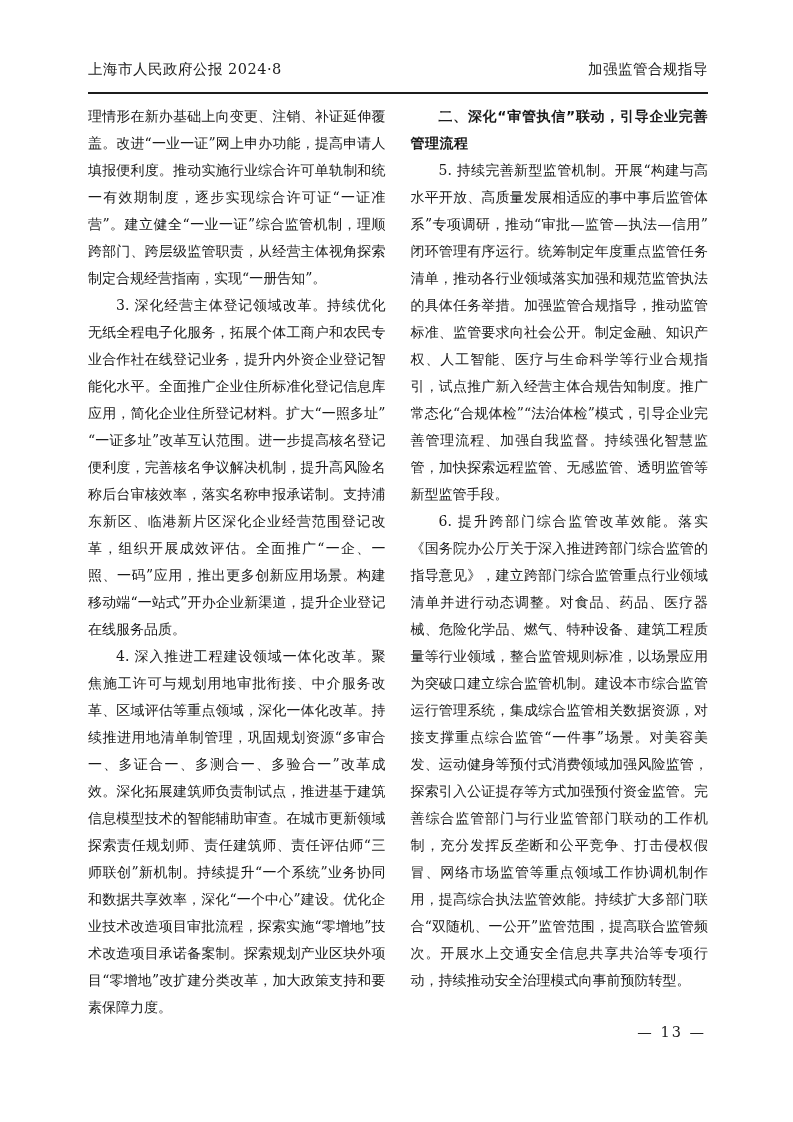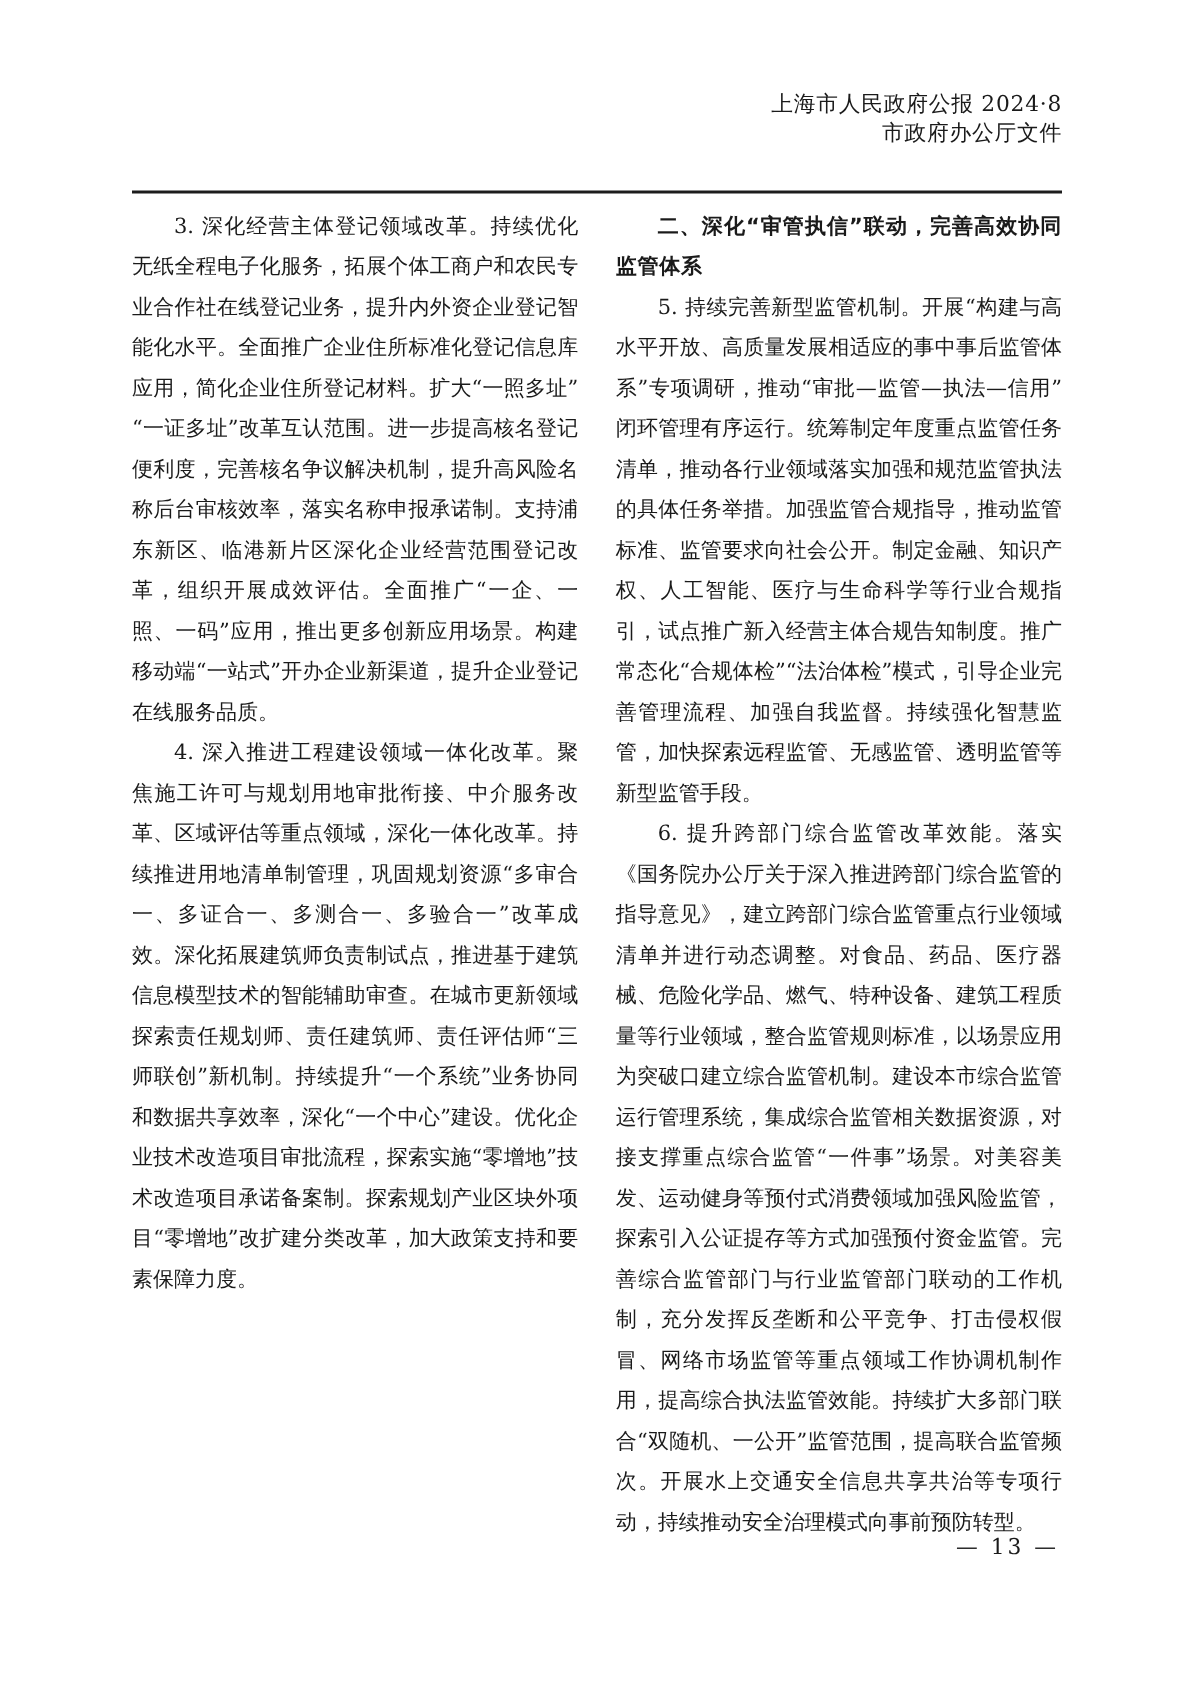--- a/index.html
+++ b/index.html
@@ -26,23 +26,22 @@
     left: 88px;
     top: 60px;
     width: 620px;
   }
   .page-header {
     display: flex;
     justify-content: space-between;
     align-items: flex-end;
     font-size: 14.5px;
     letter-spacing: 0.5px;
-    padding-bottom: 29px;
+    padding-bottom: 13px;
     border-bottom: 2px solid #1c1c1c;
-    flex-direction: column;
   }
   .columns {
     display: flex;
     gap: 25px;
     margin-top: 9px;
   }
   .col {
     width: 297.5px;
     font-size: 14px;
     line-height: 27px;
@@ -76,32 +75,33 @@
   }
 </style>
 </head>
 <body>
 
 <div class="page">
   <div class="content">
 
     <div class="page-header">
       <span>上海市人民政府公报 2024·8</span>
-      <span>市政府办公厅文件</span>
+      <span>加强监管合规指导</span>
     </div>
 
     <div class="columns">
 
       <div class="col">
+        <p class="no-indent">理情形在新办基础上向变更、注销、补证延伸覆盖。改进“一业一证”网上申办功能，提高申请人填报便利度。推动实施行业综合许可单轨制和统一有效期制度，逐步实现综合许可证“一证准营”。建立健全“一业一证”综合监管机制，理顺跨部门、跨层级监管职责，从经营主体视角探索制定合规经营指南，实现“一册告知”。</p>
         <p>3. 深化经营主体登记领域改革。持续优化无纸全程电子化服务，拓展个体工商户和农民专业合作社在线登记业务，提升内外资企业登记智能化水平。全面推广企业住所标准化登记信息库应用，简化企业住所登记材料。扩大“一照多址”“一证多址”改革互认范围。进一步提高核名登记便利度，完善核名争议解决机制，提升高风险名称后台审核效率，落实名称申报承诺制。支持浦东新区、临港新片区深化企业经营范围登记改革，组织开展成效评估。全面推广“一企、一照、一码”应用，推出更多创新应用场景。构建移动端“一站式”开办企业新渠道，提升企业登记在线服务品质。</p>
         <p>4. 深入推进工程建设领域一体化改革。聚焦施工许可与规划用地审批衔接、中介服务改革、区域评估等重点领域，深化一体化改革。持续推进用地清单制管理，巩固规划资源“多审合一、多证合一、多测合一、多验合一”改革成效。深化拓展建筑师负责制试点，推进基于建筑信息模型技术的智能辅助审查。在城市更新领域探索责任规划师、责任建筑师、责任评估师“三师联创”新机制。持续提升“一个系统”业务协同和数据共享效率，深化“一个中心”建设。优化企业技术改造项目审批流程，探索实施“零增地”技术改造项目承诺备案制。探索规划产业区块外项目“零增地”改扩建分类改革，加大政策支持和要素保障力度。</p>
       </div>
 
       <div class="col">
-        <h2 class="section-heading">二、深化“审管执信”联动，完善高效协同监管体系</h2>
+        <h2 class="section-heading">二、深化“审管执信”联动，引导企业完善管理流程</h2>
         <p>5. 持续完善新型监管机制。开展“构建与高水平开放、高质量发展相适应的事中事后监管体系”专项调研，推动“审批—监管—执法—信用”闭环管理有序运行。统筹制定年度重点监管任务清单，推动各行业领域落实加强和规范监管执法的具体任务举措。加强监管合规指导，推动监管标准、监管要求向社会公开。制定金融、知识产权、人工智能、医疗与生命科学等行业合规指引，试点推广新入经营主体合规告知制度。推广常态化“合规体检”“法治体检”模式，引导企业完善管理流程、加强自我监督。持续强化智慧监管，加快探索远程监管、无感监管、透明监管等新型监管手段。</p>
         <p>6. 提升跨部门综合监管改革效能。落实《国务院办公厅关于深入推进跨部门综合监管的指导意见》，建立跨部门综合监管重点行业领域清单并进行动态调整。对食品、药品、医疗器械、危险化学品、燃气、特种设备、建筑工程质量等行业领域，整合监管规则标准，以场景应用为突破口建立综合监管机制。建设本市综合监管运行管理系统，集成综合监管相关数据资源，对接支撑重点综合监管“一件事”场景。对美容美发、运动健身等预付式消费领域加强风险监管，探索引入公证提存等方式加强预付资金监管。完善综合监管部门与行业监管部门联动的工作机制，充分发挥反垄断和公平竞争、打击侵权假冒、网络市场监管等重点领域工作协调机制作用，提高综合执法监管效能。持续扩大多部门联合“双随机、一公开”监管范围，提高联合监管频次。开展水上交通安全信息共享共治等专项行动，持续推动安全治理模式向事前预防转型。</p>
       </div>
 
     </div>
   </div>
 
   <div class="page-number">— 13 —</div>
 </div>
 

